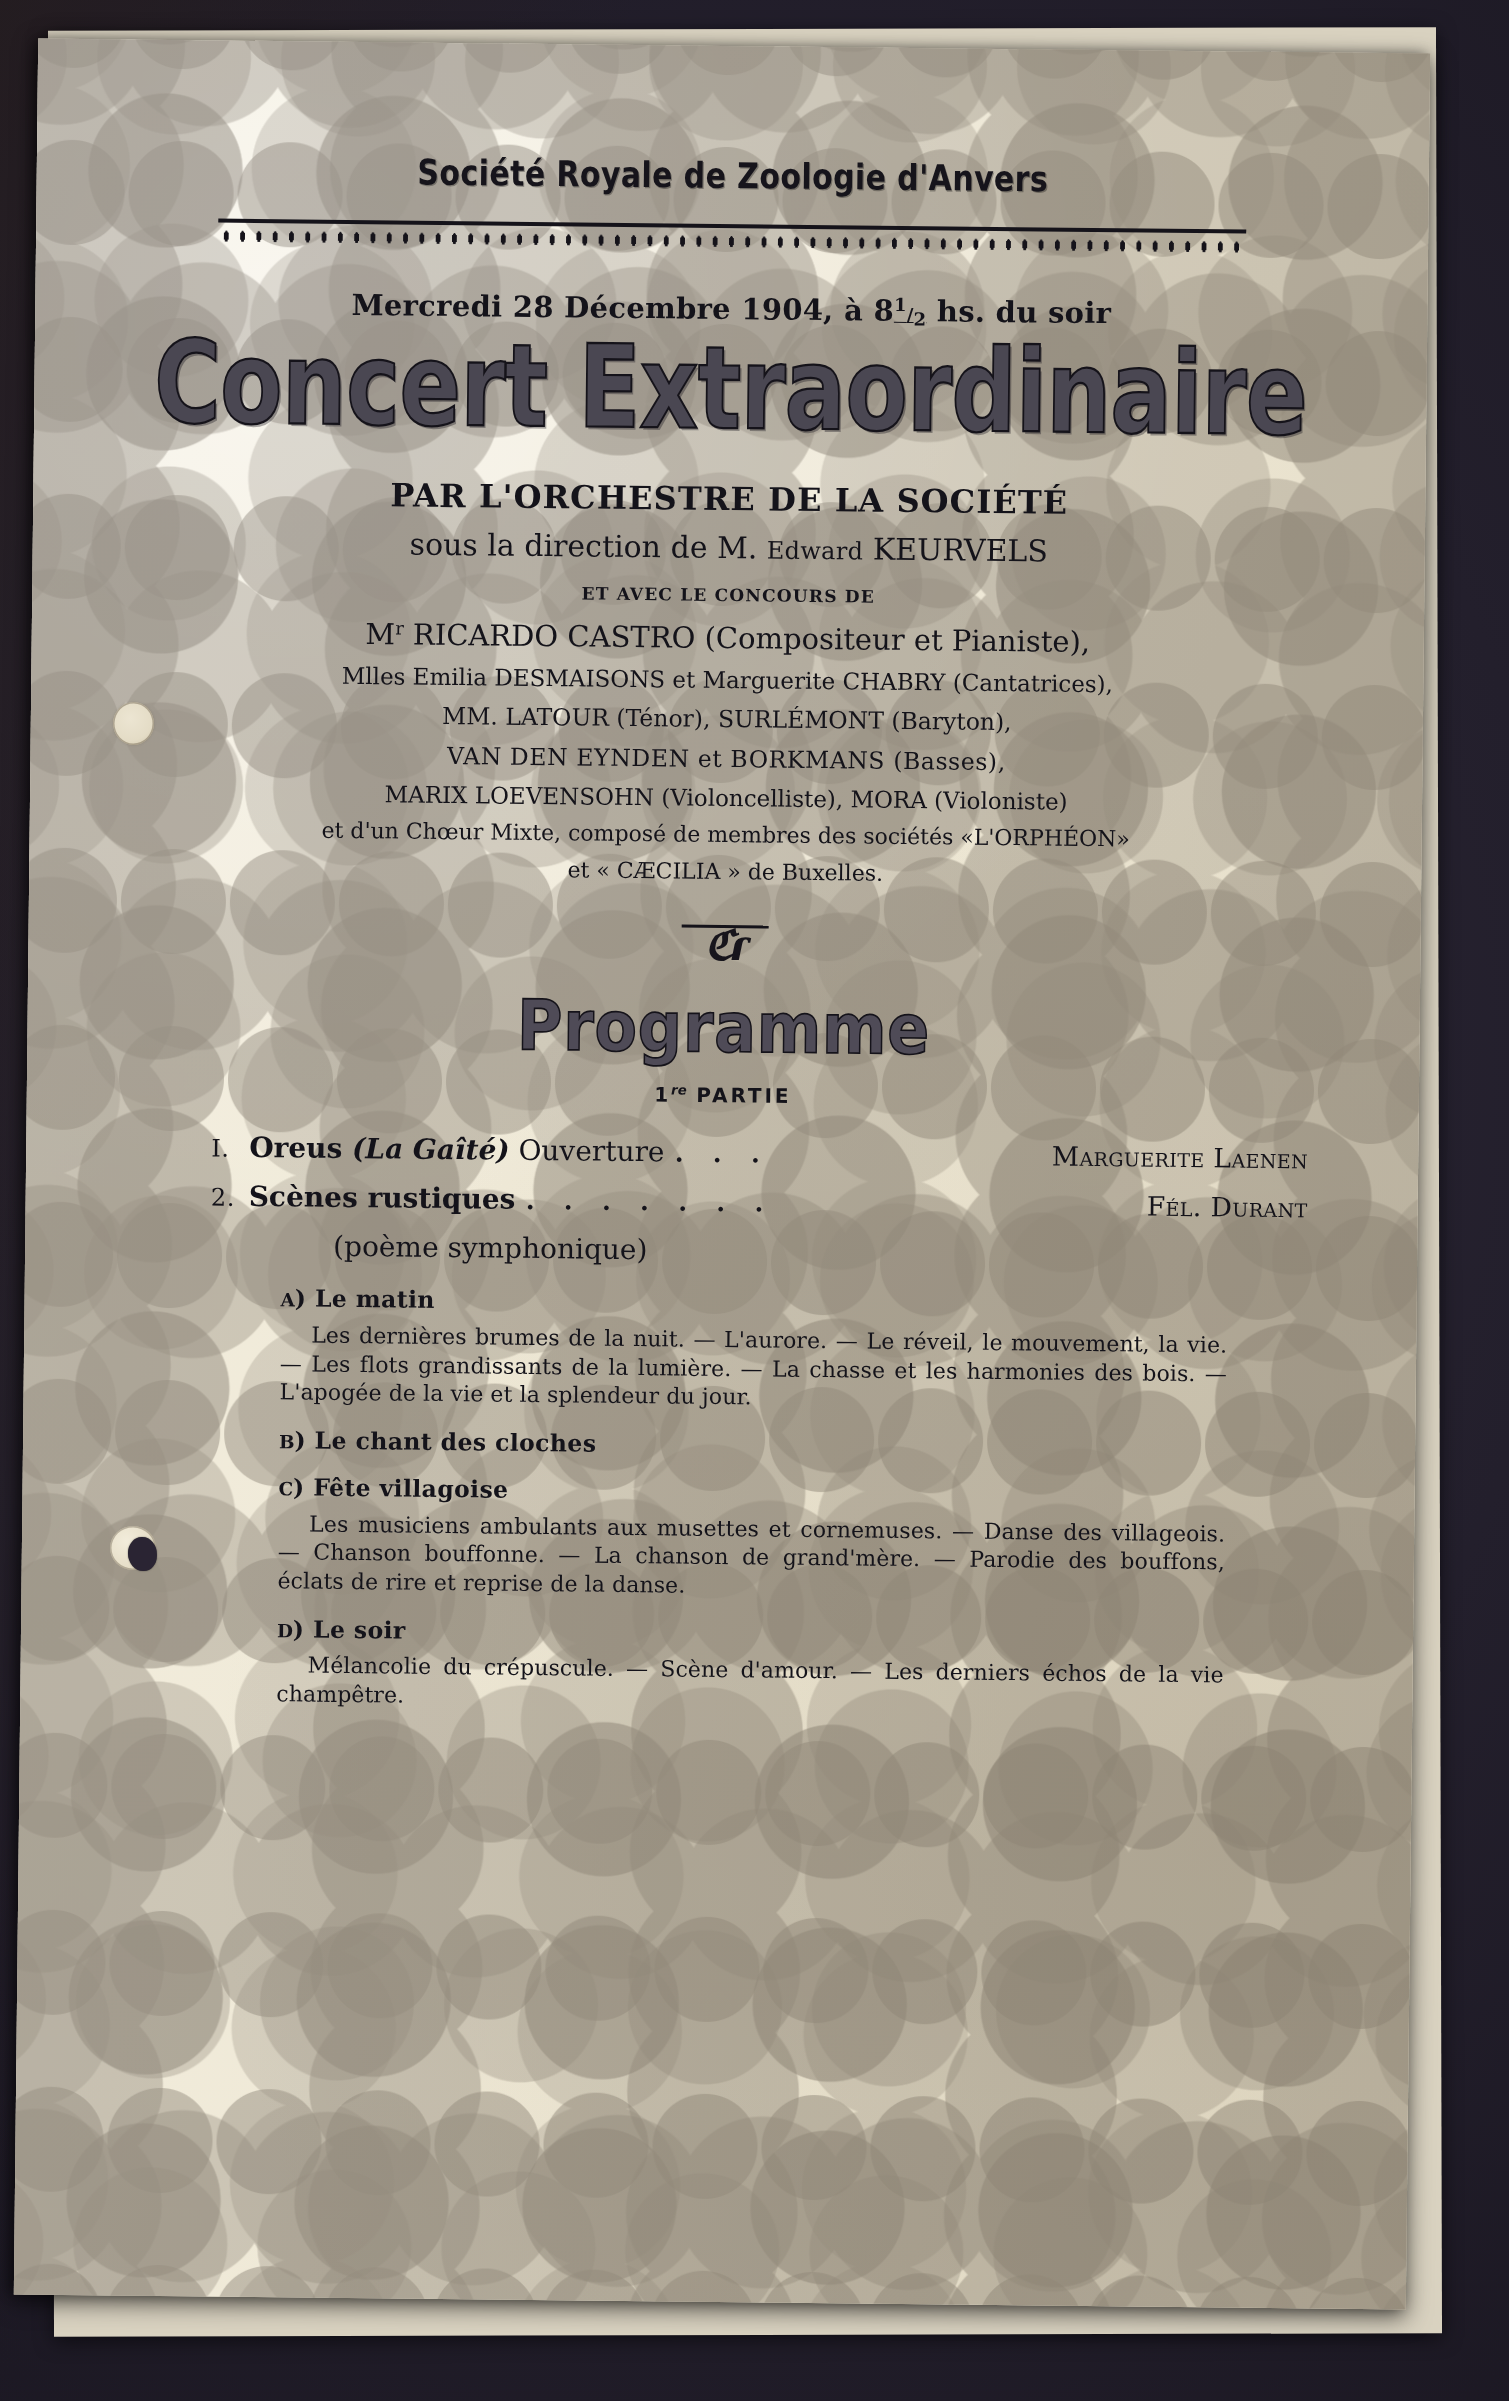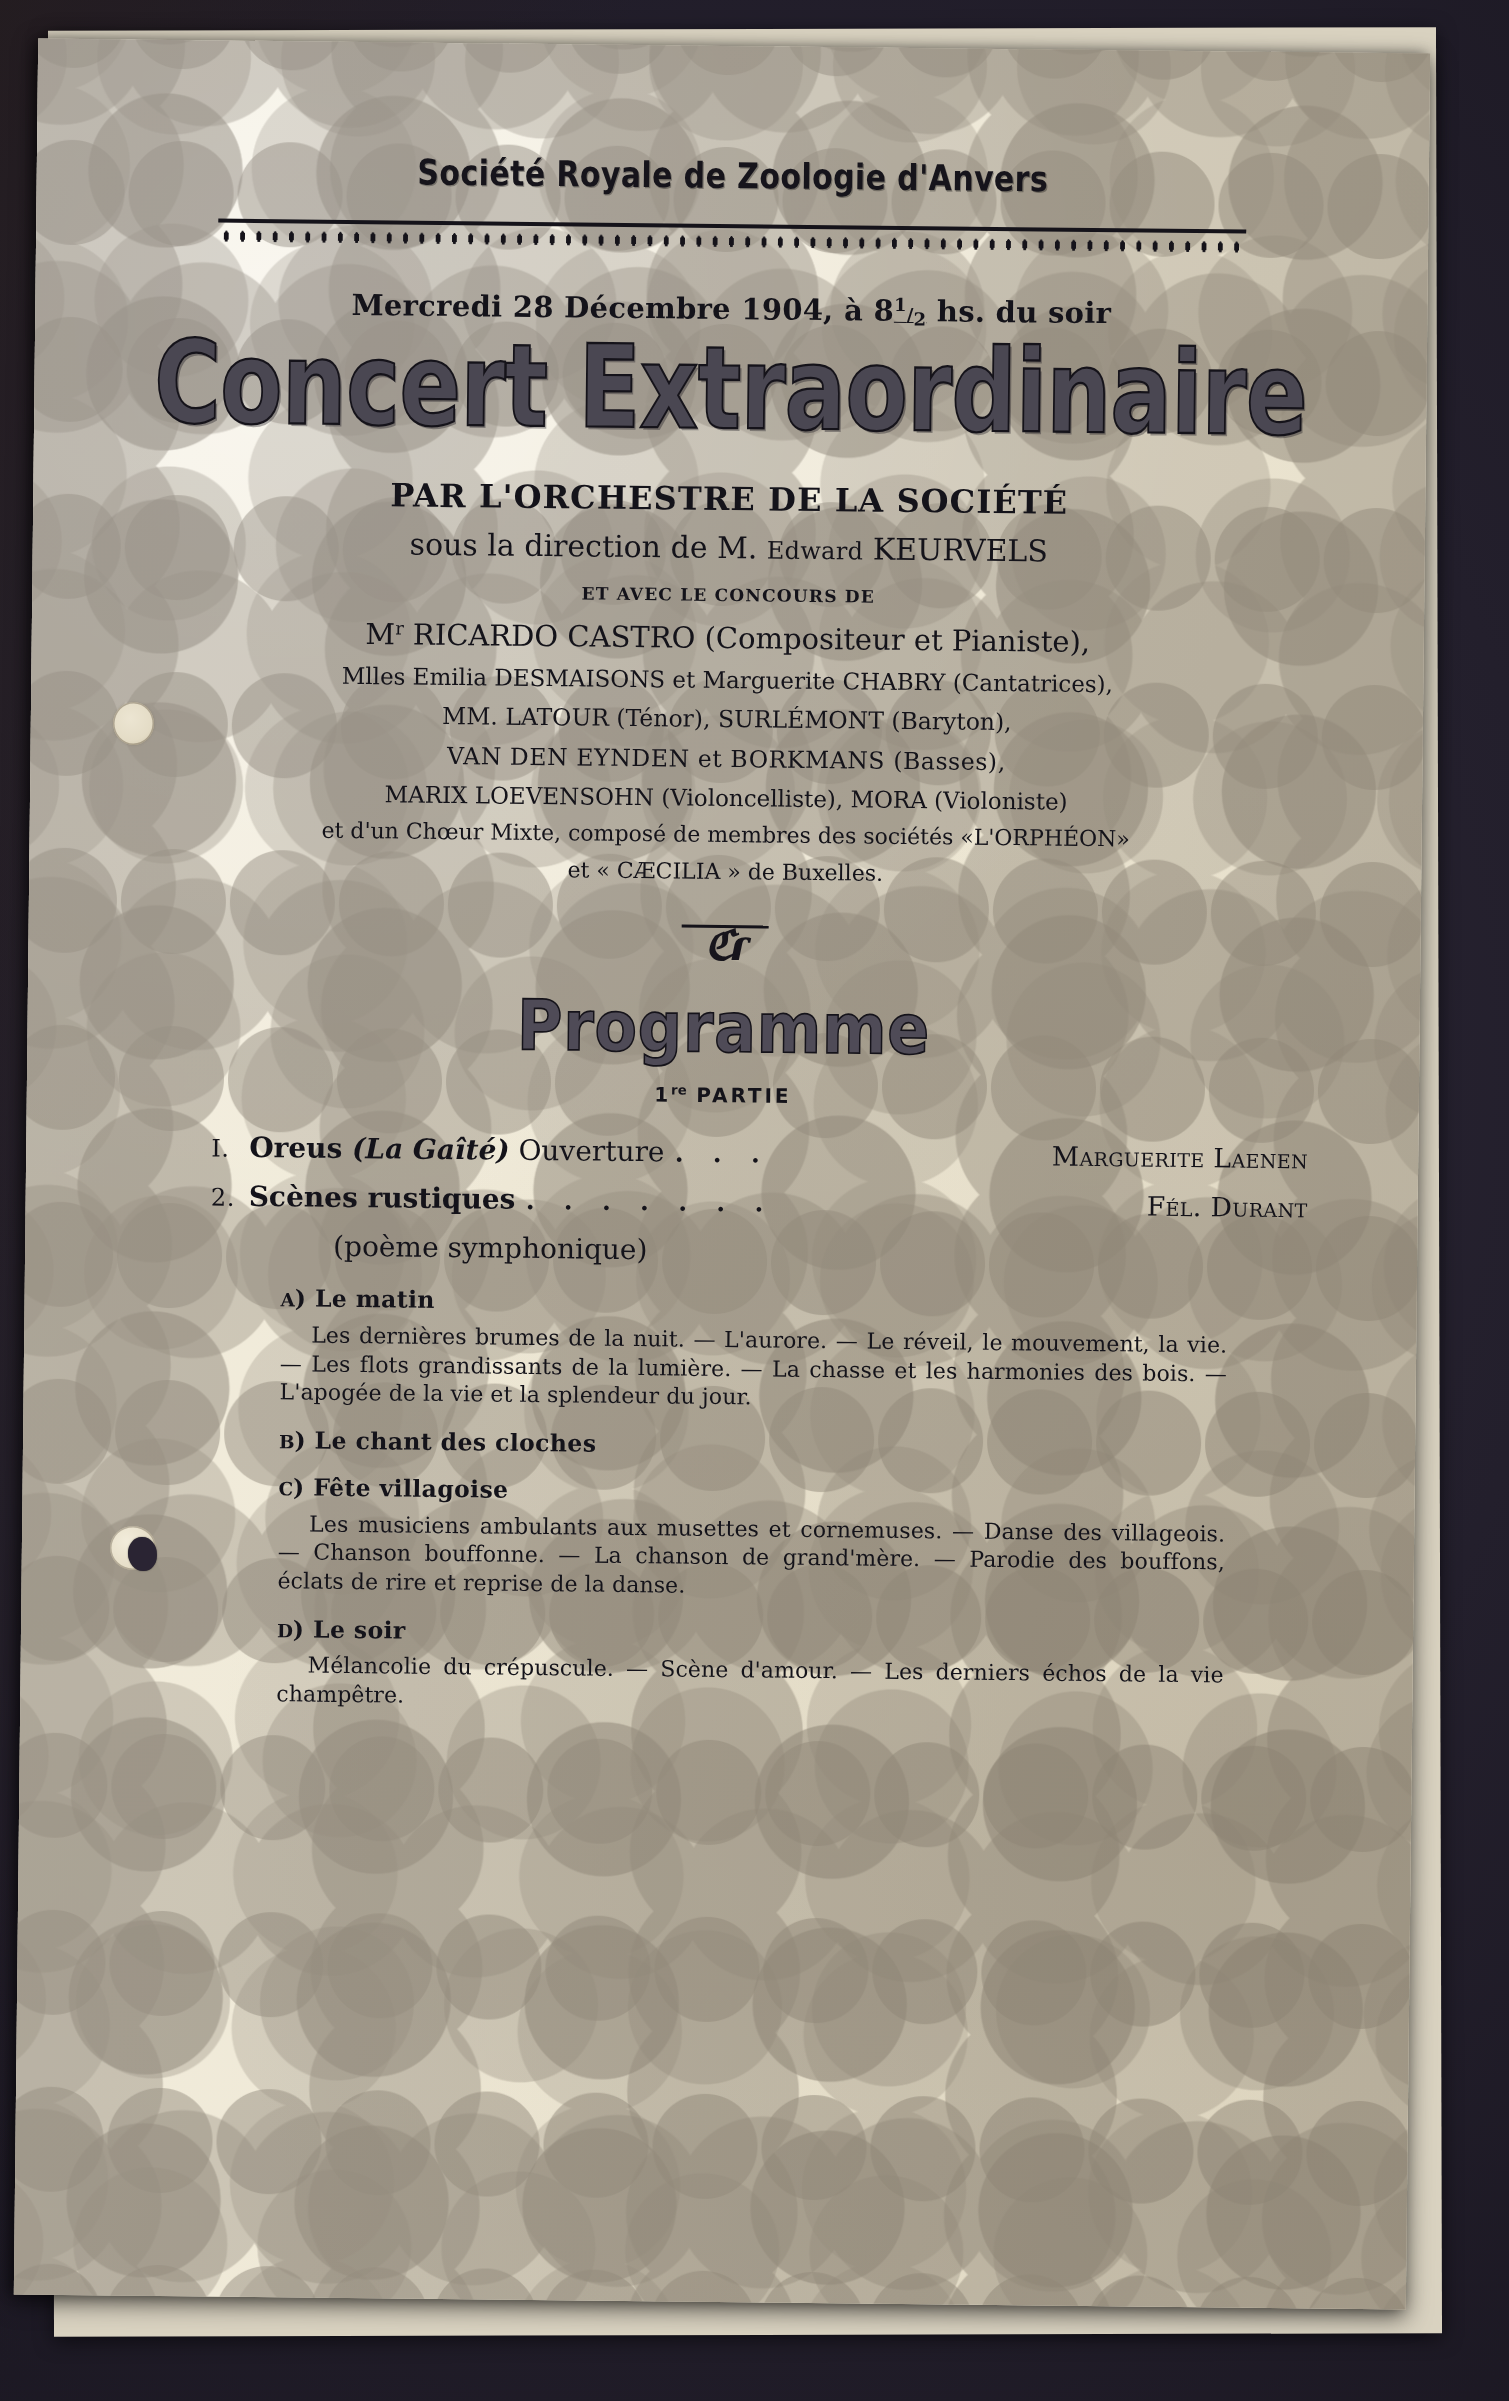--- a/index.html
+++ b/index.html
@@ -160,21 +160,21 @@
     color:#4f4b57;
     -webkit-text-stroke:1.5px #15131a;
     transform:scaleY(1.12);
     letter-spacing:0.7px;
   }
   .partie{
     text-align:center;margin-top:19px;
     font-family:"DejaVu Sans", sans-serif;font-weight:700;
     font-size:20px;letter-spacing:2.9px;
   }
-  .partie .ord{font-size:.66em;vertical-align:.55em;letter-spacing:0;}
+  .partie .ord{font-size:.66em;vertical-align:.55em;letter-spacing:0;font-style:italic;}
 
   
   .items{margin-top:29px;padding-left:185px;padding-right:110px;}
   .item{
     display:flex;align-items:baseline;
     font-family:"DejaVu Serif", serif;
     font-size:28px;margin-bottom:16px;
   }
   .item .num{width:38px;flex:none;font-size:.86em;letter-spacing:0.7px;}
   .item .work{font-weight:700;white-space:nowrap;}

